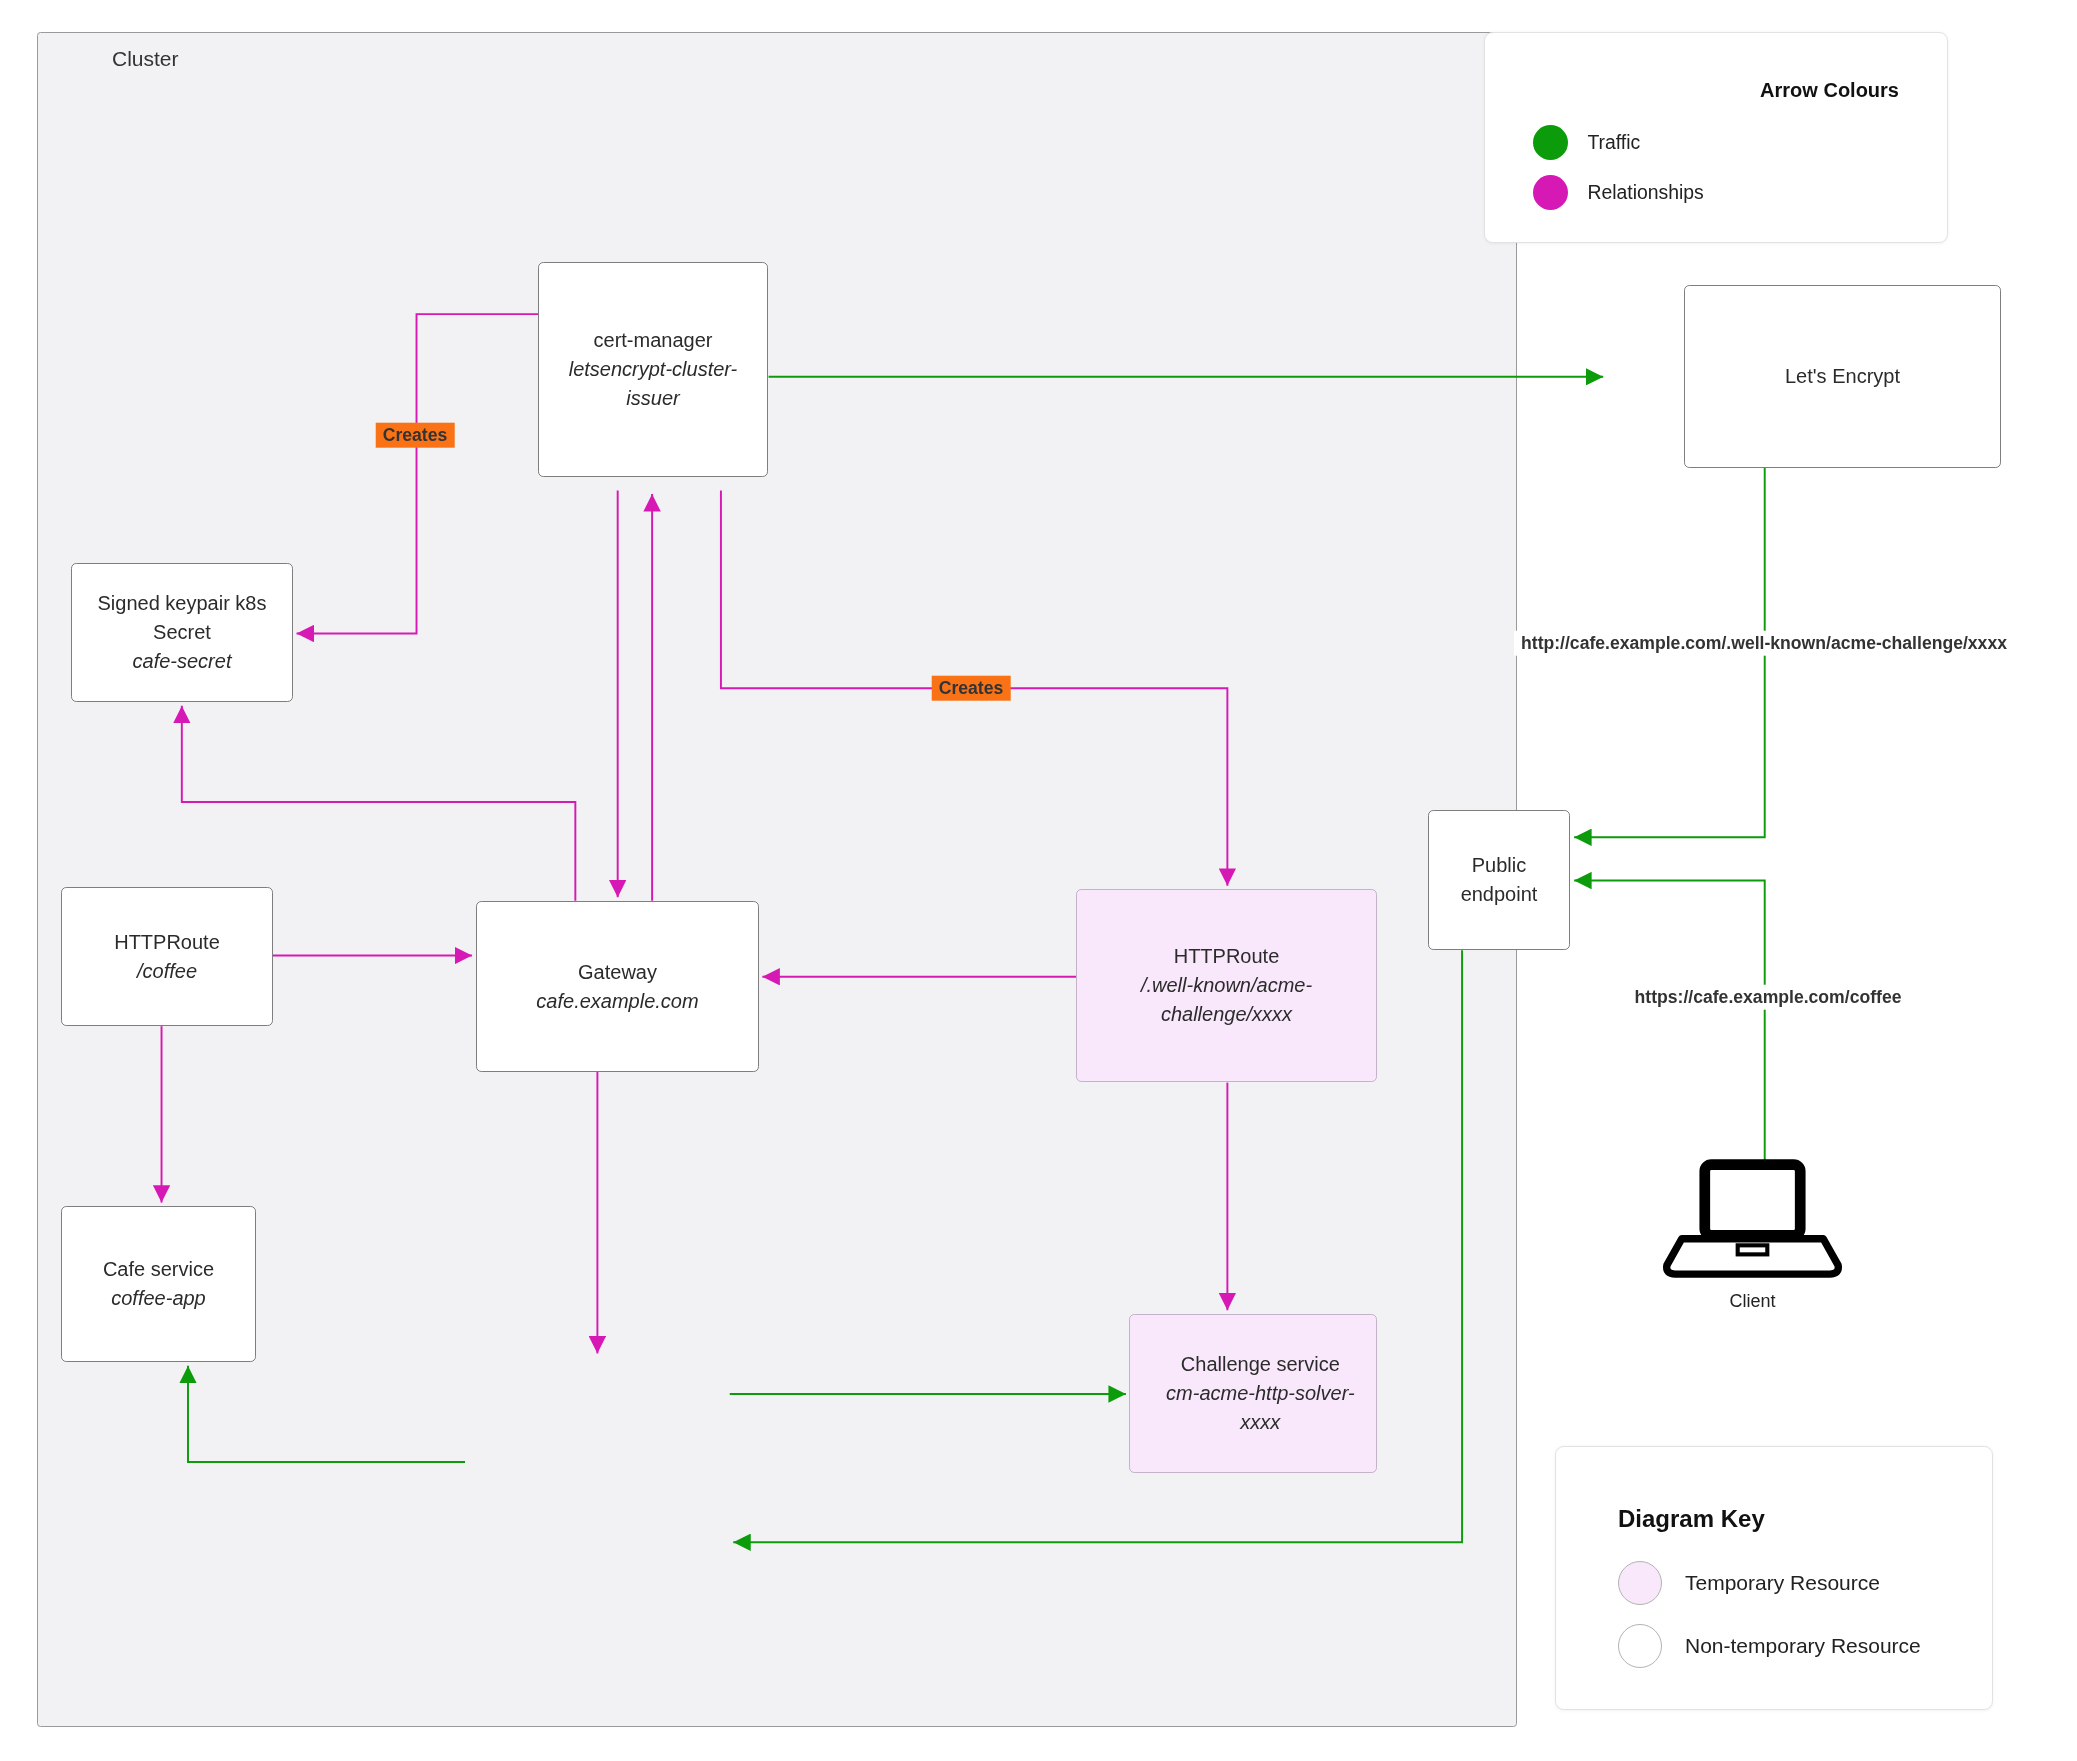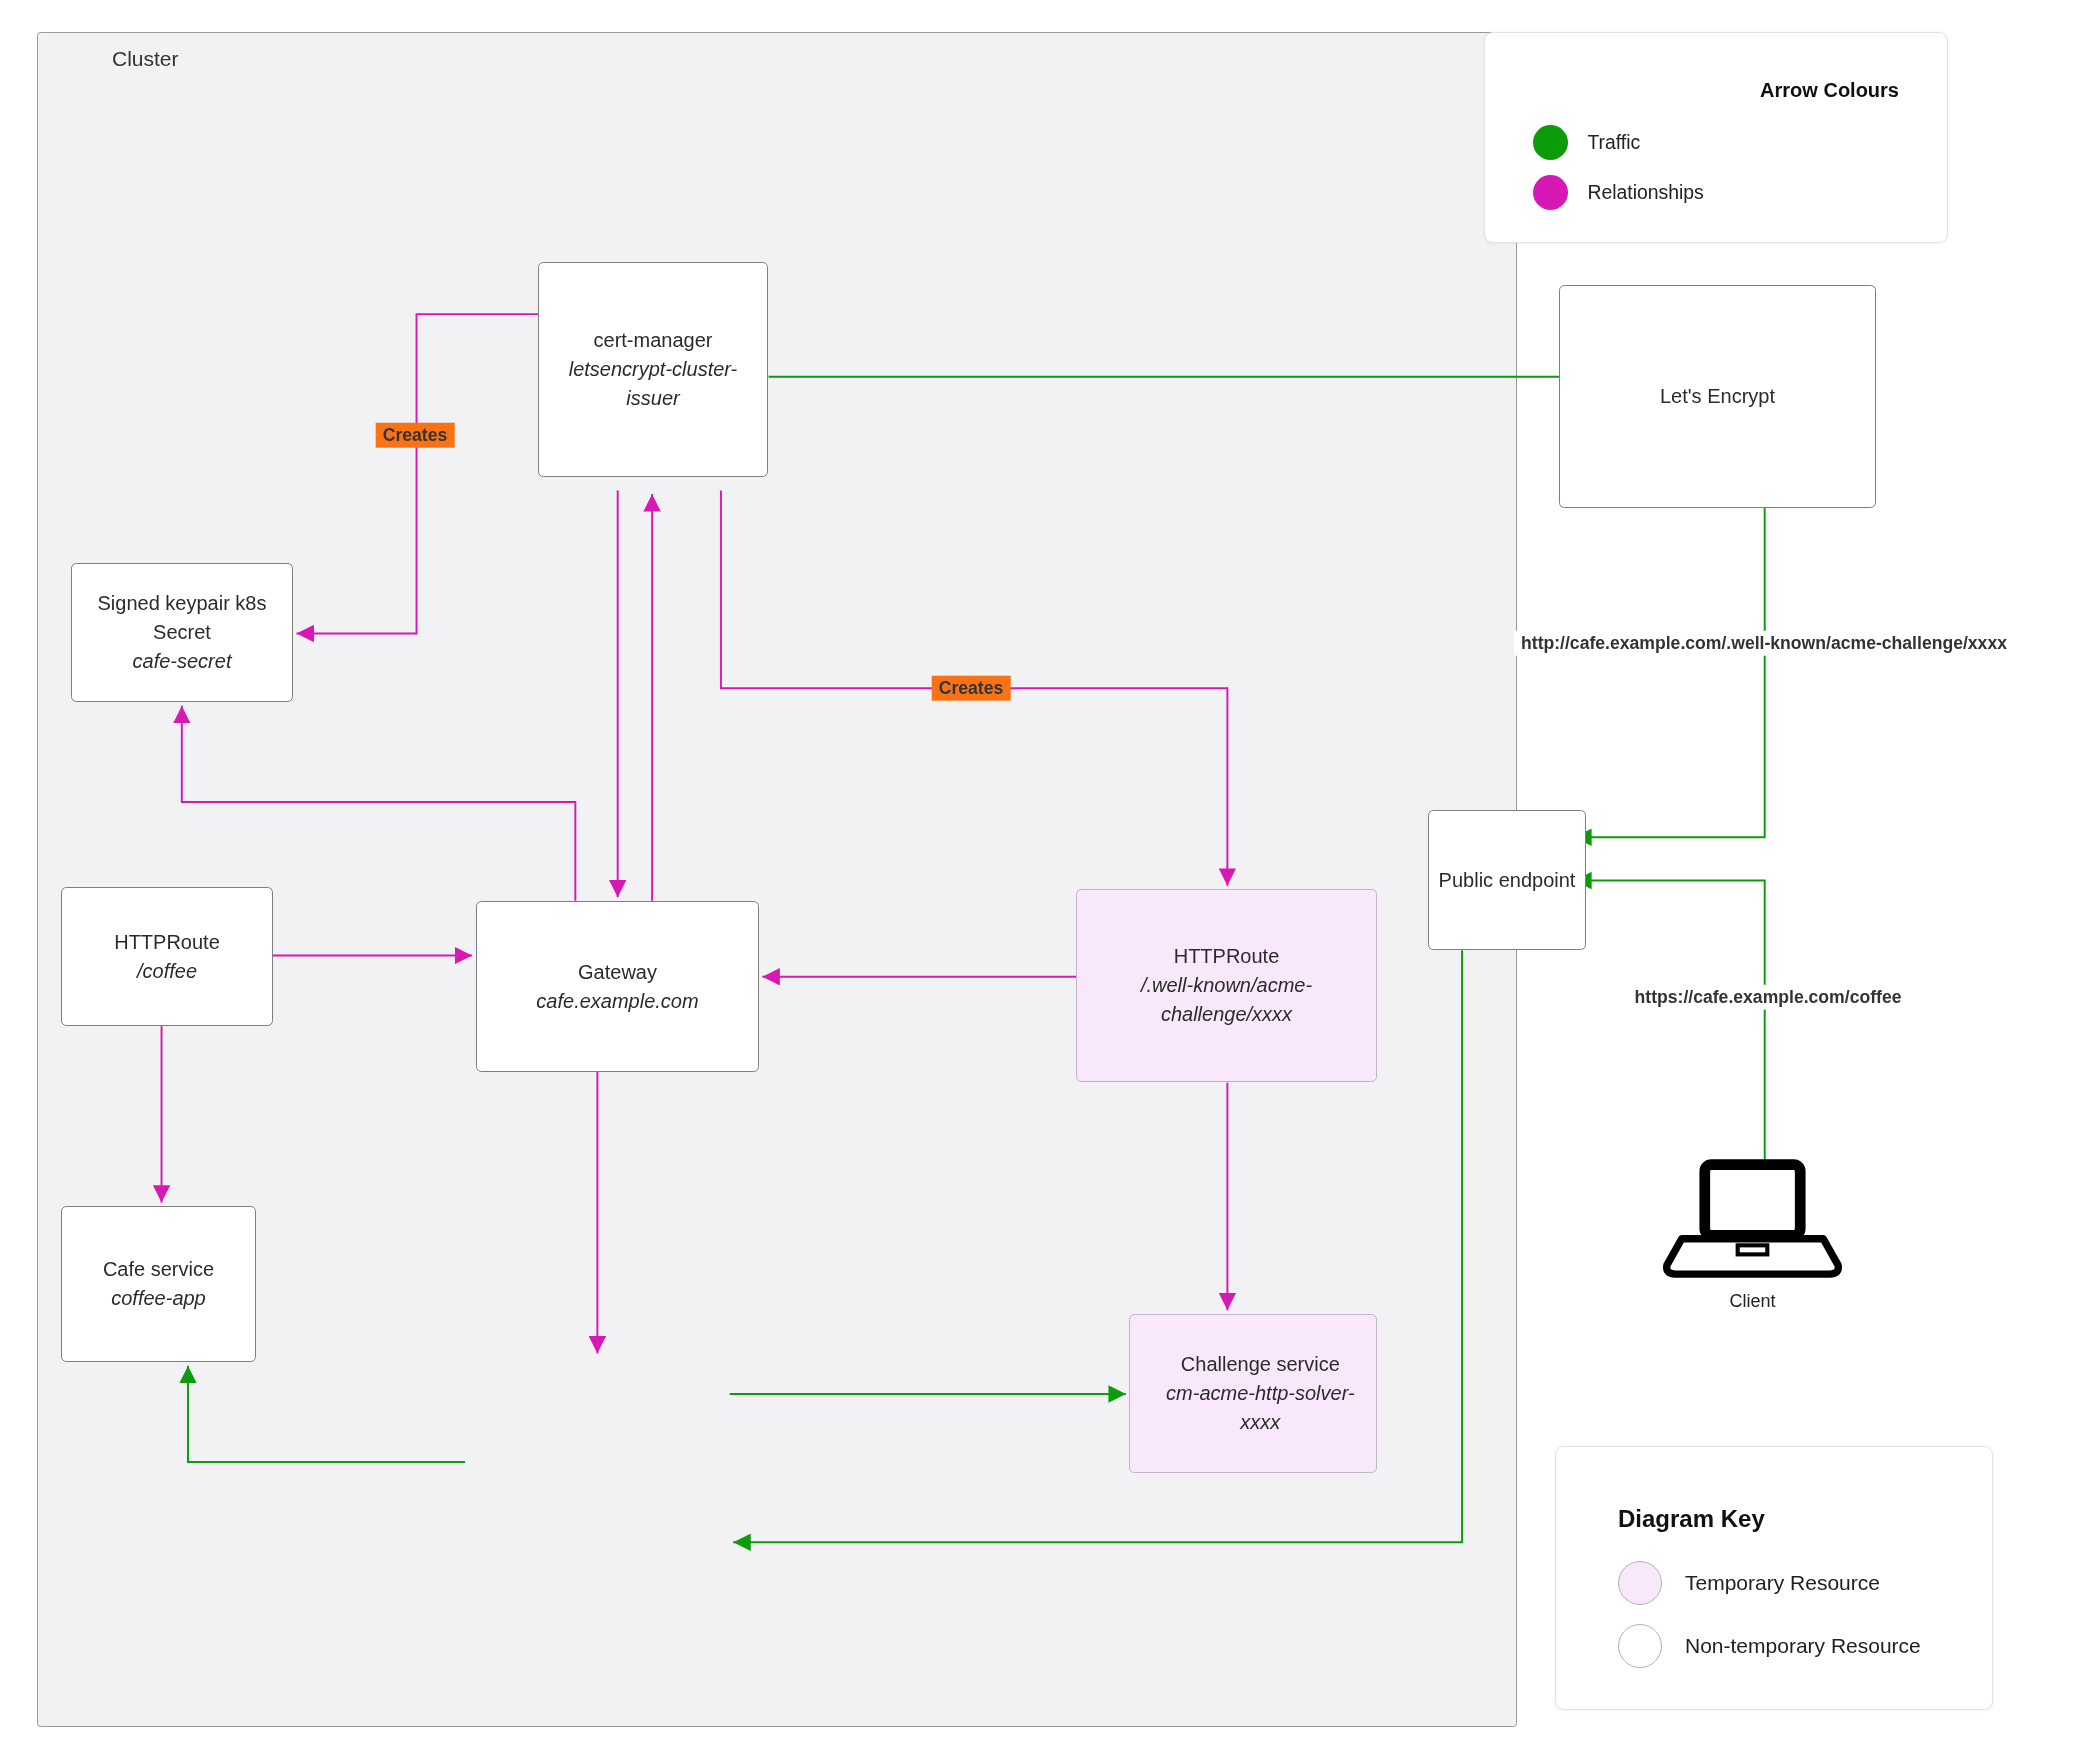--- a/index.html
+++ b/index.html
@@ -114,25 +114,25 @@
     <div class="node-title">Cafe service</div>
     <div class="node-subtitle">coffee-app</div>
   </div>
 
 
   <div class="node temp" style="left:1129px; top:1314px; width:248px; height:159px;padding-left:20px;">
     <div class="node-title">Challenge service</div>
     <div class="node-subtitle">cm-acme-http-solver-xxxx</div>
   </div>
 
-  <div class="node" style="left:1559px; top:285px; width:317px; height:223px;">
+  <div class="node" style="left:1684px; top:285px; width:317px; height:183px;">
     <div class="node-title">Let's Encrypt</div>
   </div>
 
-  <div class="node" style="left:1428px; top:810px; width:158px; height:140px;">
+  <div class="node" style="left:1428px; top:810px; width:142px; height:140px;">
     <div class="node-title">Public endpoint</div>
   </div>
 
   <div class="edge-label" style="left:415px; top:435px;">Creates</div>
   <div class="edge-label" style="left:971px; top:688px;">Creates</div>
   <div class="edge-label on-white" style="left:1764px; top:643px;">http://cafe.example.com/.well-known/acme-challenge/xxxx</div>
   <div class="edge-label on-white" style="left:1768px; top:997px;">https://cafe.example.com/coffee</div>
 
   <div class="panel legend-panel">
     <div class="panel-title">Arrow Colours</div>

